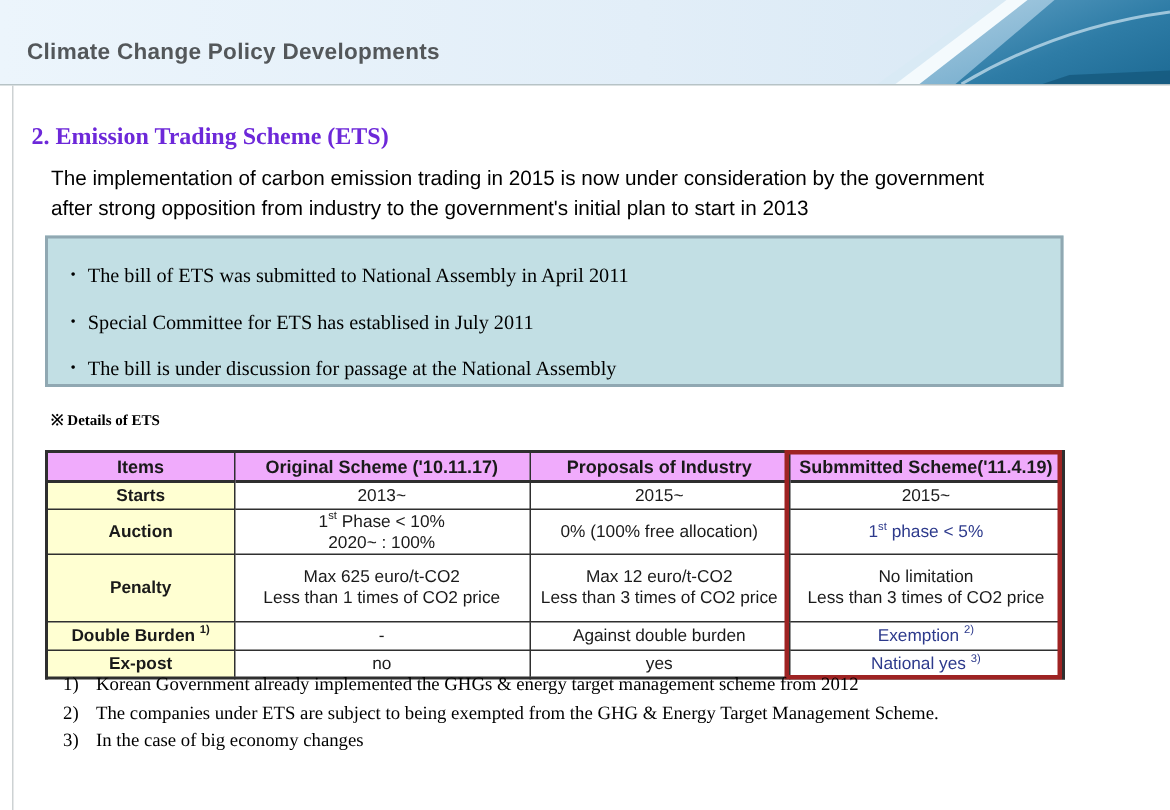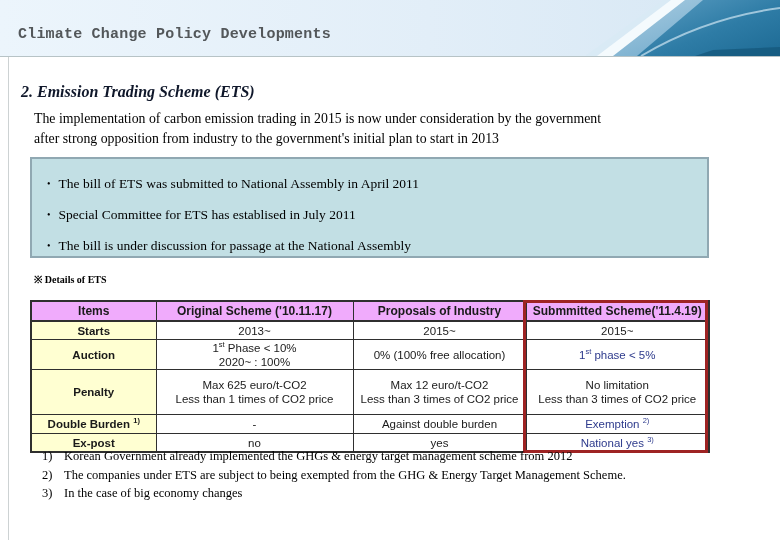--- a/index.html
+++ b/index.html
@@ -6,37 +6,36 @@
   html,body{margin:0;padding:0;background:#ffffff;}
   .slide{
     position:relative;width:780px;height:540px;background:#ffffff;overflow:hidden;
     font-family:"Liberation Sans","DejaVu Sans",sans-serif;color:#111;
   }
   
   .top-bar{
     position:absolute;left:0;top:0;width:780px;height:56px;
     background:linear-gradient(to right,#ecf5fc 0%,#e2eef8 55%,#d6e7f4 100%);
     border-bottom:1px solid #b7c3c6;
-    font-family:Liberation Mono, monospace;
   }
   .top-title{
     position:absolute;left:18px;top:26px;
     font-size:15px;font-weight:bold;color:#53575a;letter-spacing:0.2px;
   }
   .swoosh{position:absolute;right:0;top:0;}
   
   .left-edge{position:absolute;left:8px;top:57px;width:1px;height:483px;background:#cdd2d3;}
   .section-title{
     position:absolute;left:21px;top:83px;
     font-family:"Liberation Serif","DejaVu Serif",serif;
-    font-size:16px;font-weight:bold;color:#0f172a;font-style:italic;
+    font-size:16px;font-weight:bold;color:#6d28d9;
   }
   .intro{
     position:absolute;left:34px;top:109px;width:690px;
-    font-family:Liberation Serif, serif;
+    font-family:Liberation Sans, sans-serif;
     font-size:13.8px;line-height:20px;color:#000;
   }
   
   .highlight-box{
     position:absolute;left:30px;top:157px;width:679px;height:101px;box-sizing:border-box;
     background:#c2dfe4;border:2px solid #90a8b2;padding:9px 10px 0 15px;
   }
   .bullet-item{display:flex;align-items:center;height:31px;
     font-family:"Liberation Serif","DejaVu Serif",serif;font-size:13.5px;color:#000;}
   .bullet-dot{font-size:10px;margin-right:8px;line-height:1;}

